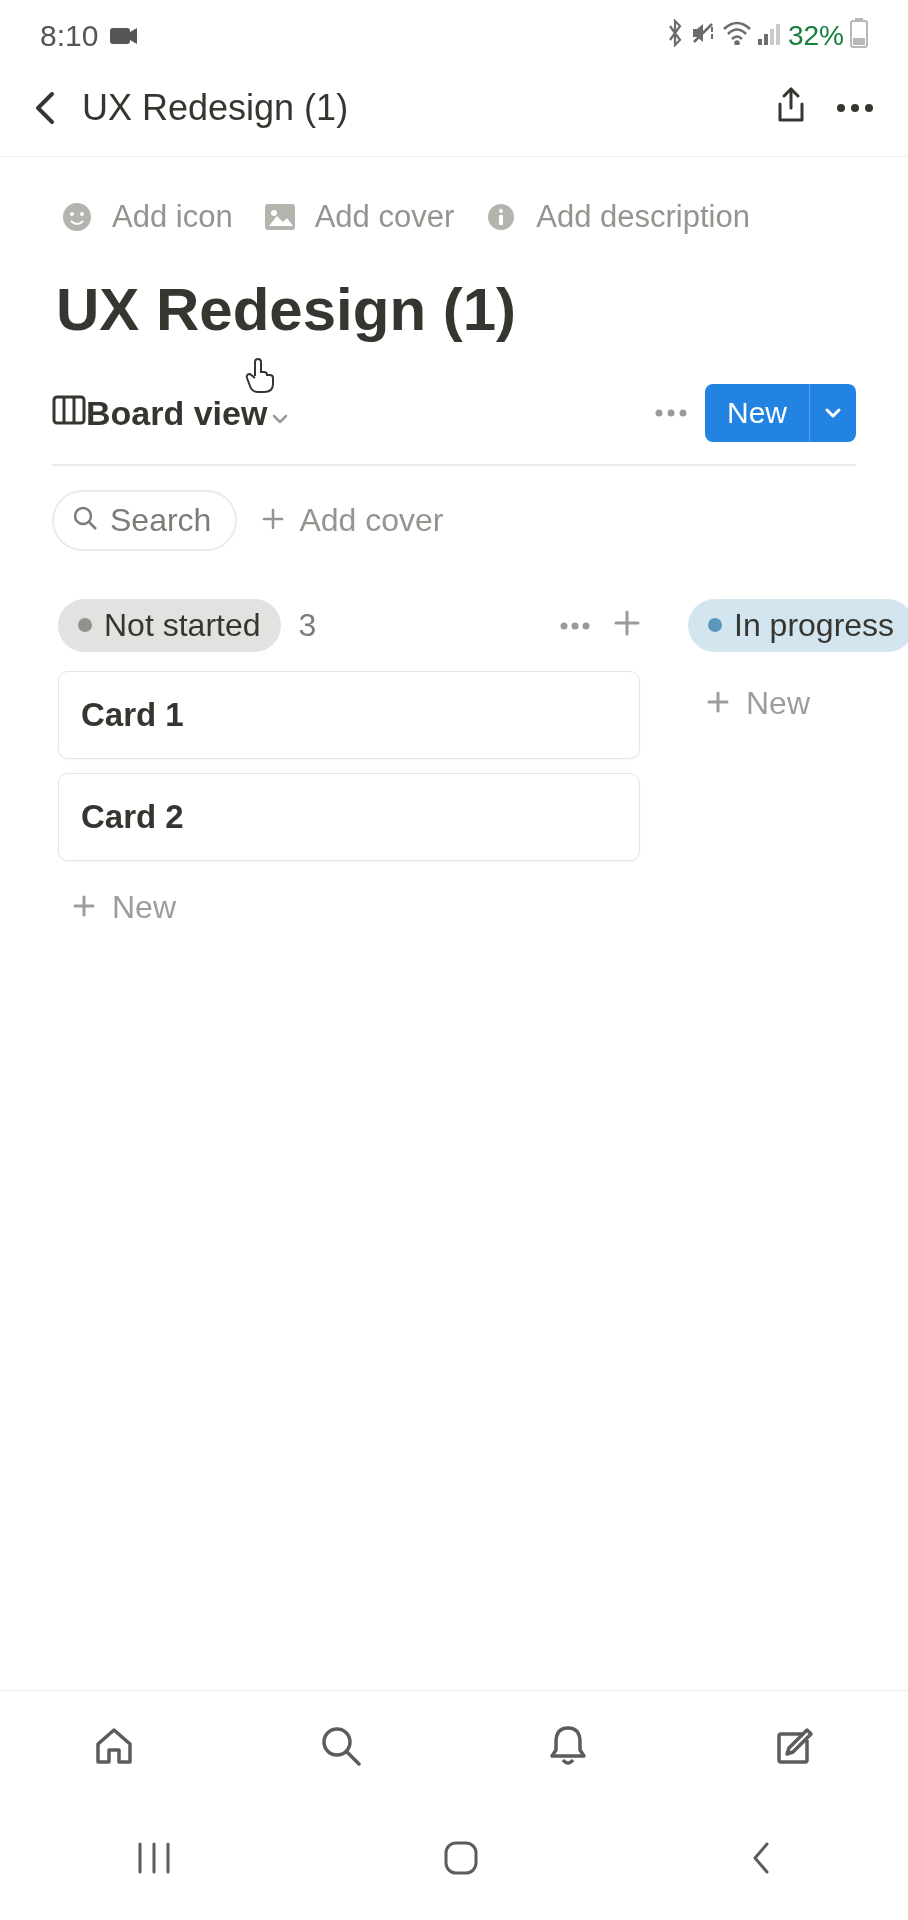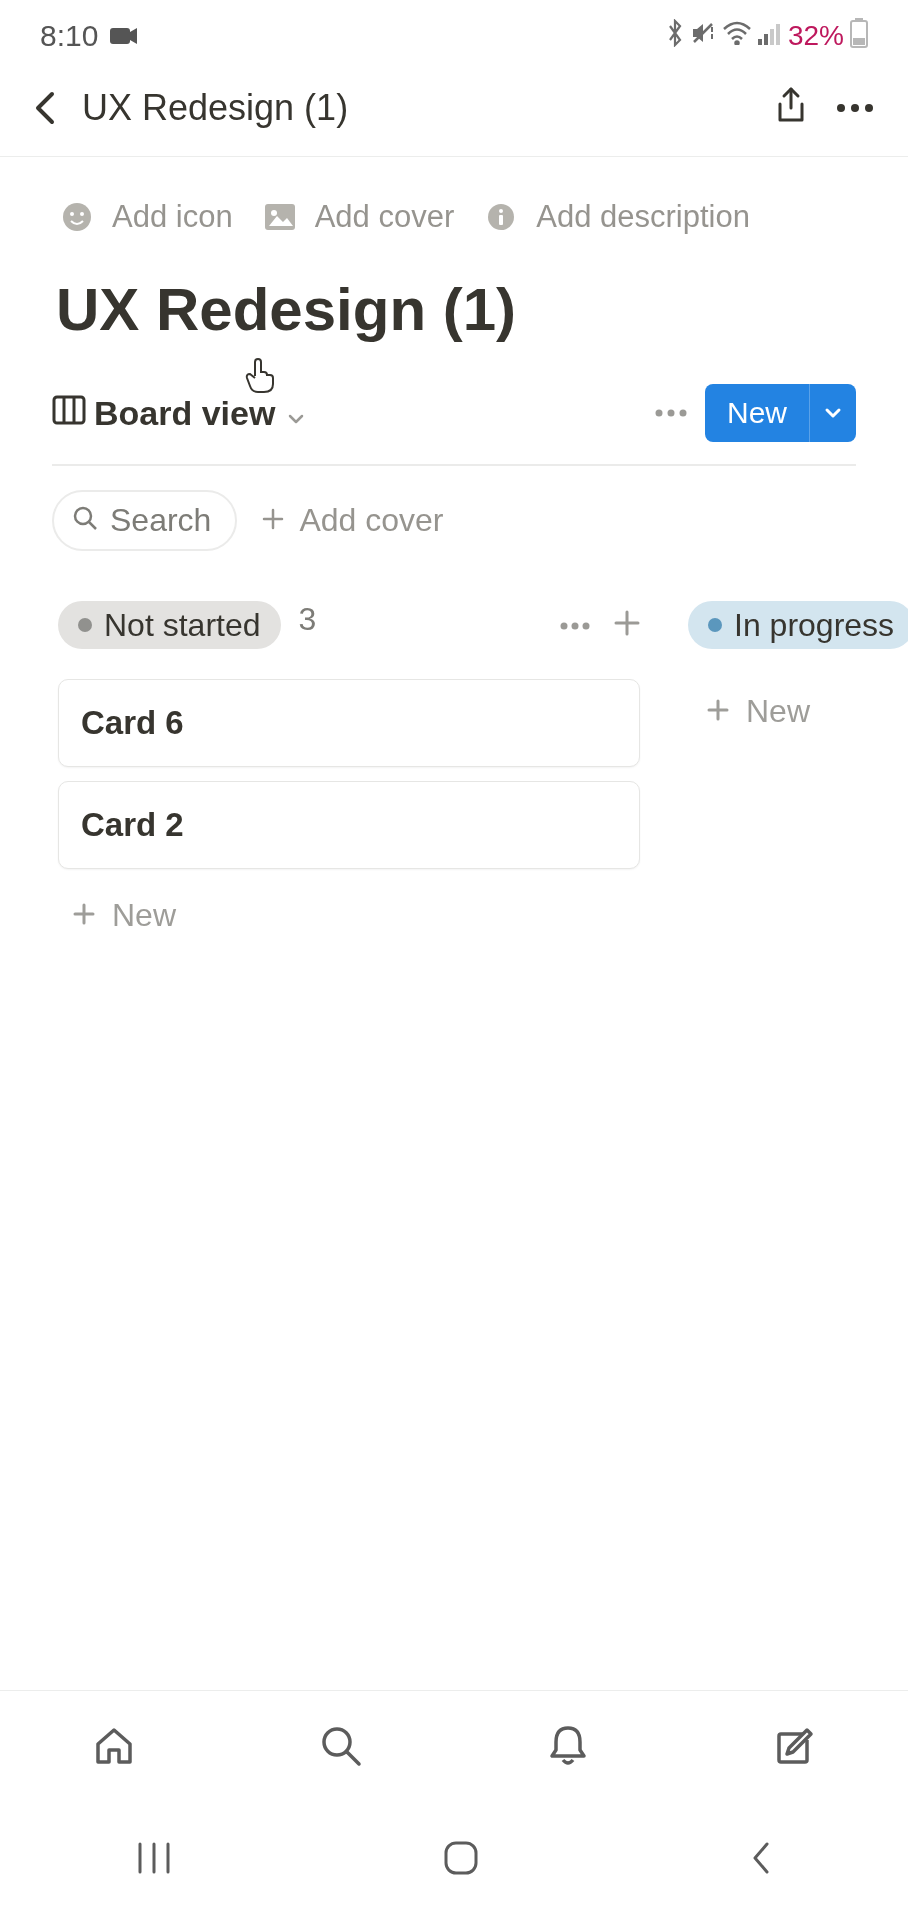--- a/index.html
+++ b/index.html
@@ -30,21 +30,21 @@
     .status-left {
       display: flex;
       align-items: center;
       gap: 12px;
     }
     .status-right {
       display: flex;
       align-items: center;
       gap: 6px;
       font-size: 28px;
-      color: #be185d;
+      color: #15803d;
     }
 
     
     .top-nav {
       display: flex;
       align-items: center;
       padding: 14px 24px 26px 24px;
       border-bottom: 1px solid #ecedec;
     }
     .back-btn {
@@ -104,21 +104,21 @@
       display: flex;
       align-items: center;
       justify-content: space-between;
       margin: 40px 52px 0 52px;
       padding-bottom: 22px;
       border-bottom: 2px solid #ebebea;
     }
     .view-left {
       display: flex;
       align-items: center;
-      gap: 8px;
+      gap: 0;
       color: #37352f;
       font-size: 34px;
       font-weight: 600;
       position: relative;
     }
     .cursor-hand {
       position: absolute;
       left: 190px;
       top: -38px;
       color: #37352f;
@@ -196,22 +196,23 @@
     }
     .board-col {
       width: 582px;
       flex-shrink: 0;
     }
     .board-col.partial {
       width: 220px;
     }
     .col-header {
       display: flex;
+      align-items: center;
       gap: 18px;
-      margin-bottom: 30px;
+      margin-bottom: 22px;
       height: 48px;
     }
     .status-pill {
       display: flex;
       align-items: center;
       gap: 12px;
       border-radius: 30px;
       padding: 8px 20px;
       font-size: 32px;
       color: #37352f;
@@ -488,21 +489,21 @@
             </svg>
         </span>
         <span>
           <svg width="26" height="26" viewBox="0 0 26 26" fill="none" stroke="#9b9a96" stroke-width="3" stroke-linecap="round">
               <line x1="13" y1="2" x2="13" y2="24"></line>
               <line x1="2" y1="13" x2="24" y2="13"></line>
             </svg>
         </span>
       </div>
     </div>
-    <div class="card">Card 6</div>
+    <div class="card">Card 1</div>
     <div class="card">Card 2</div>
     <div class="new-card">
       <span>
         <svg width="24" height="24" viewBox="0 0 24 24" fill="none" stroke="#9e9d99" stroke-width="3" stroke-linecap="round">
             <line x1="12" y1="3" x2="12" y2="21"></line>
             <line x1="3" y1="12" x2="21" y2="12"></line>
           </svg>
       </span>
       <span>New</span>
     </div>

